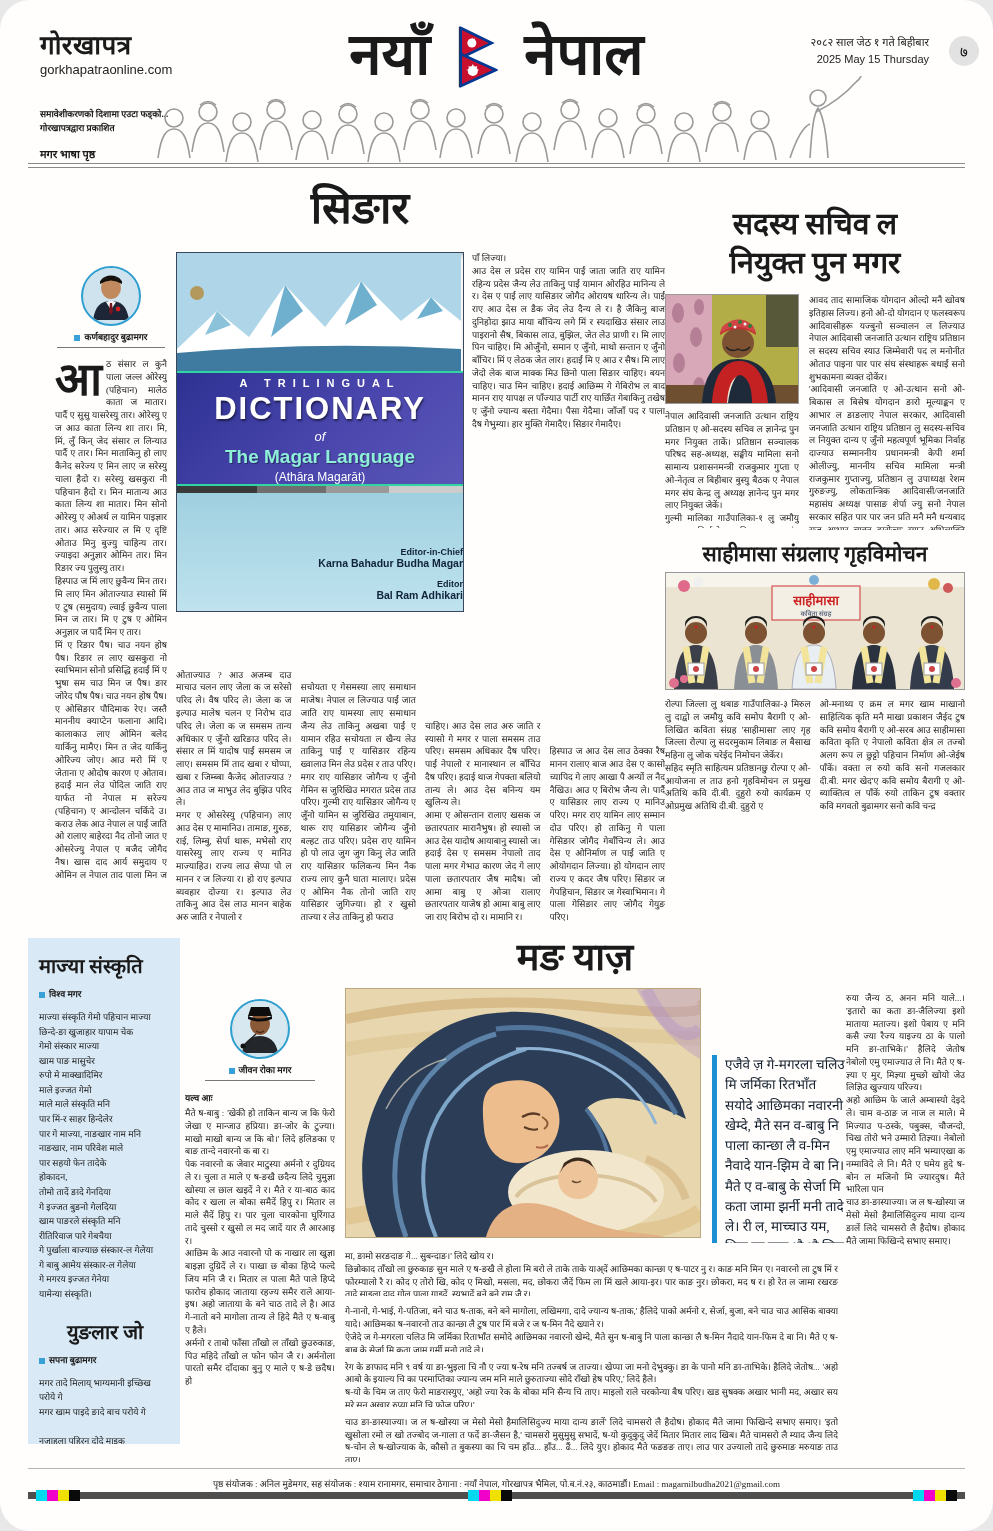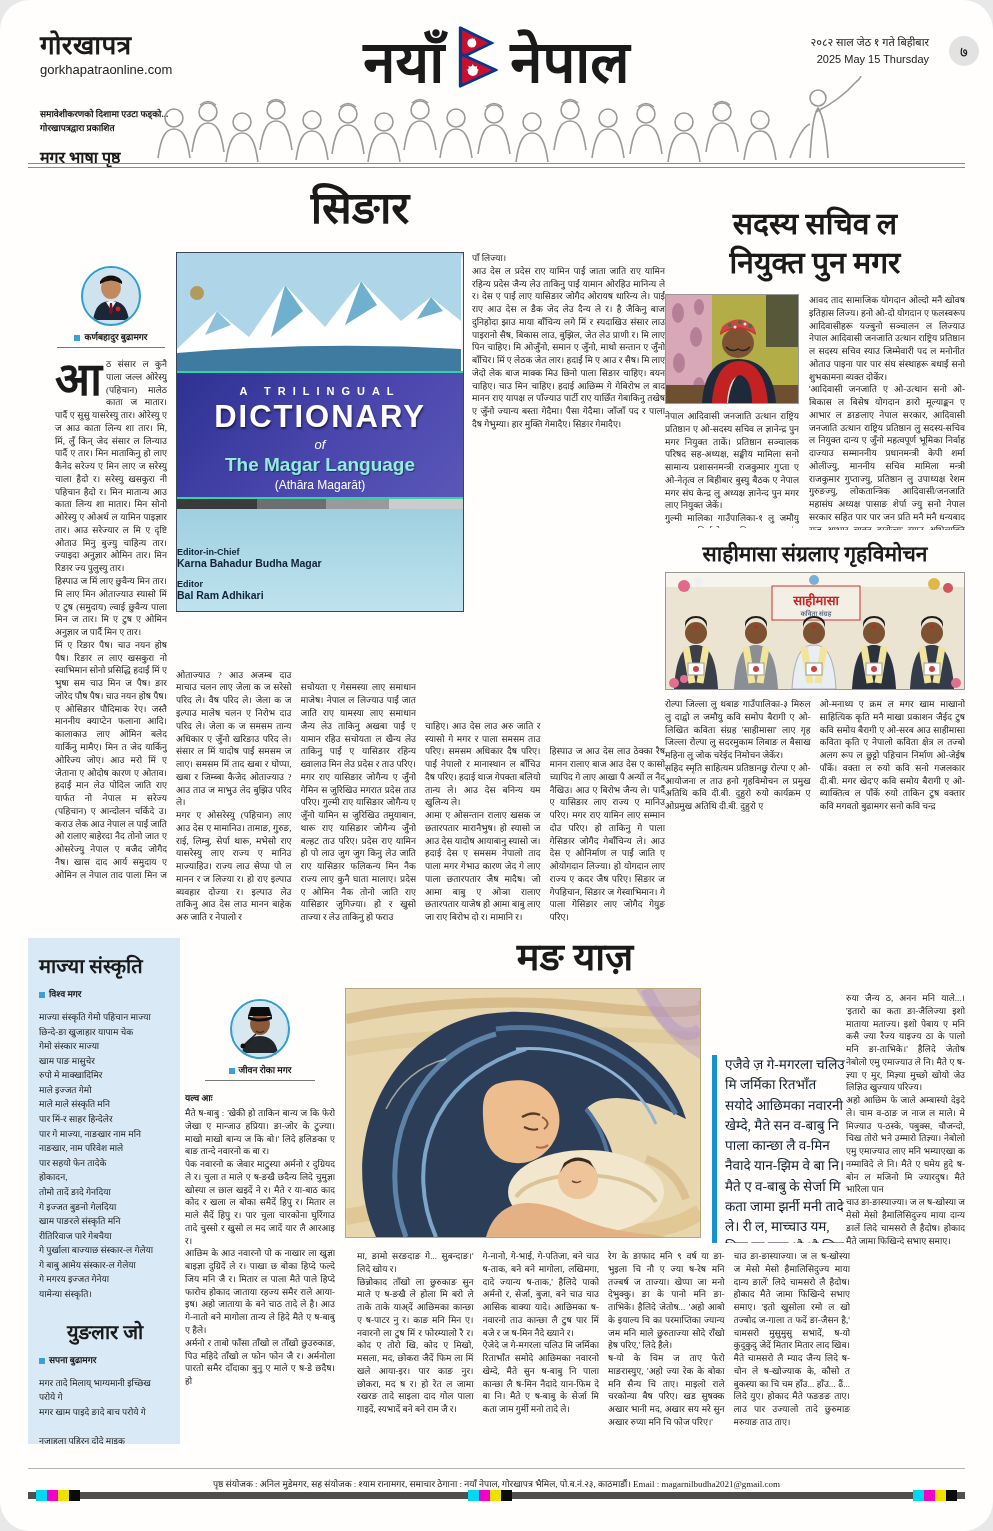--- a/index.html
+++ b/index.html
@@ -5,22 +5,22 @@
   html,body{margin:0;padding:0;background:#e8e8e8;}
   .page{position:relative;width:993px;height:1531px;margin:0 auto;background:#fffefd;overflow:hidden;
         font-family:"Liberation Serif","DejaVu Serif",serif;color:#1a1a1a;border-radius:30px;}
   .abs{position:absolute;}
   .jtext{font-size:9px;line-height:1.42;text-align:justify;overflow:hidden;}
   .prelines{white-space:pre-line;}
   
   .brand-name{font-size:26px;font-weight:bold;letter-spacing:.5px;}
   .brand-url{font-size:13px;font-family:"Liberation Sans","DejaVu Sans",sans-serif;color:#222;}
   .tagline{font-size:9px;font-weight:bold;line-height:1.5;}
-  .page-label{font-size:16px;font-weight:bold;}
-  .masthead{left:50%;top:26px;transform:translateX(-50%);display:flex;align-items:flex-end;gap:12px;}
+  .page-label{font-size:11px;font-weight:bold;}
+  .masthead{left:50%;top:26px;transform:translateX(-50%);display:flex;align-items:flex-start;gap:26px;}
   .masthead-word{font-size:58px;font-weight:bold;line-height:1;}
   .date-block{right:64px;top:34px;text-align:right;font-size:11px;line-height:1.55;}
   .date-en{font-family:"Liberation Sans","DejaVu Sans",sans-serif;}
   .page-circle{right:14px;top:36px;width:30px;height:30px;border-radius:50%;background:#e2e2e2;
                display:flex;align-items:center;justify-content:center;font-size:15px;}
   .header-rule{left:28px;right:28px;top:163px;height:3px;border-top:1px solid #8a8a8a;border-bottom:1px solid #8a8a8a;}
   
   .headline-xl{font-size:44px;font-weight:bold;text-align:center;line-height:1.05;}
   .headline-lg{font-size:30px;font-weight:bold;text-align:center;line-height:1.3;}
   .headline-md{font-size:21px;font-weight:bold;text-align:center;line-height:1.2;}
@@ -30,29 +30,29 @@
   .bullet{display:inline-block;width:6px;height:6px;background:#3aa0d8;margin-right:4px;vertical-align:middle;}
   .dropcap{float:left;font-size:46px;line-height:.85;margin:2px 4px 0 0;font-weight:bold;}
   .colflex{display:flex;gap:9px;}
   .colflex>div{flex:1;overflow:hidden;}
   
   .bookcover{width:286px;height:358px;border:1px solid #39475a;box-shadow:inset 4px 0 6px rgba(20,20,40,.55);
              display:flex;flex-direction:column;font-family:"Liberation Sans","DejaVu Sans",sans-serif;}
   .bc-photo{height:118px;}
   .bc-tealline{height:3px;background:#2fd6a3;}
   .bc-main{height:150px;background:linear-gradient(135deg,#2e3192 0%,#4a46ad 55%,#5a57b8 100%);
-           color:#fff;text-align:center;padding-top:12px;}
+           color:#fff;text-align:center;padding-top:4px;}
   .bc-kicker{font-size:11px;font-weight:bold;letter-spacing:7px;}
   .bc-title{font-size:31px;font-weight:bold;letter-spacing:2px;text-shadow:1px 2px 2px rgba(0,0,0,.5);margin-top:2px;}
   .bc-of{font-size:13px;font-style:italic;margin-top:2px;}
   .bc-sub{font-size:19px;font-weight:bold;color:#8ef0d8;margin-top:2px;text-shadow:1px 1px 1px rgba(0,0,0,.4);}
   .bc-ed{font-size:12px;margin-top:2px;}
   .bc-stripe{height:13px;border-top:2px solid #2fd6a3;
              background:linear-gradient(90deg,#3a3a3a 0 28%,#6e6e6e 28% 52%,#9a9a9a 52% 74%,#cccccc 74% 100%);}
-  .bc-bottom{flex:1;background:linear-gradient(#9fd0e0,#bfe2ee);text-align:left;color:#10233a;padding-top:38px;}
+  .bc-bottom{flex:1;background:linear-gradient(#9fd0e0,#bfe2ee);text-align:right;color:#10233a;padding-top:54px;}
   .bc-label{font-size:9px;font-weight:bold;}
   .bc-name{font-size:10.5px;font-weight:bold;margin-bottom:10px;}
   
   .sidebar{left:28px;top:938px;width:152px;height:506px;background:#d9eaf6;padding:14px 11px;box-sizing:border-box;overflow:hidden;}
   .poem-title{font-size:20px;font-weight:bold;margin-bottom:8px;}
   .poem-author{font-size:9px;font-weight:bold;margin-bottom:10px;}
   .poem-body{font-size:9px;line-height:1.62;}
   
   .pullquote{border-left:5px solid #1a8fd1;padding-left:8px;font-size:13.5px;line-height:1.5;color:#15202e;overflow:hidden;}
   
@@ -428,21 +428,21 @@
       <path d="M300,170 q30,10 40,40" stroke="#caa26a" stroke-width="8" fill="none" opacity="0.4"></path>
     </svg>
   </div>
 
   <div class="abs pullquote" style="left:712px;top:1055px;width:122px;height:188px;">एजैवे ज़ गे-मगरला चलिउ मि जर्मिका रितभाँत सयोदे आछिमका नवारनी खेम्दे, मैते सन व-बाबु नि पाला कान्छा लै व-मिन नैवादे यान-झिम वे बा नि। मैते ए व-बाबु के सेर्जा मि कता जामा झर्नी मनी तादे ले। री ल, माच्चाउ यम, धिख तर याल धौ धौ झिम क तादे ऐस्याँ नि।</div>
 
   <div class="abs jtext prelines" style="left:846px;top:992px;width:119px;height:470px;">रुया जैन्य ठ, अनन मनि याले...। 'इतारो का कता ङा-जैलिज्या इशो माताया मताज्य। इशो पेबाय ए मनि कसै ज्या रैज्य याइज्य ठा के पालो मनि ङा-ताभिके।' हैलिदे जेतोष नेबोलो एमु एमाज्याउ ले नि। मैते ए ष-ज्ञ्या ए मुर, मिज्ञ्या मुच्छो खोयो जेउ लिज्ञिउ खुज्याय परिज्य।
 अहो आछिम फे जाले अम्बास्यो देइदे ले। चाम व-ठाङ ज नाज ल माले। मे मिज्याउ प-ठस्के, पबुक्स, चौजन्दो, चिख तोरो भने उम्मारो तिज्ञ्या। नेबोलो एमु एमाज्याउ लाए मनि भम्याएखा क नम्माविदे ले नि। मैते ए घमेय हुदे ष-बोन ल मजिनो मि ज्यारदुष। मैते भारिला पान
 चाउ ङा-ङास्याज्या। ज ल ष-खोस्या ज मेसो मेसो हैमालिसिदुज्य माया दान्य ङालें लिदे चामसरो लै हैदोष। होकाद मैते जामा फिखिन्दे सभाए समाए।</div>
 
-  <div class="abs colflex" style="left:357px;top:1250px;width:493px;height:212px;">
+  <div class="abs colflex" style="left:345px;top:1250px;width:493px;height:212px;flex-direction:column;">
     <div class="jtext prelines">मा, ङामो सरङदाङ गे... सुबन्दाङ।' लिदे खोय र।
 छिन्नोकाद ताँखो ला छुरुकाङ सुन माले ए ष-ङखै ले होला मि बरो ले ताके ताके याअ्दें आछिमका कान्छा ए ष-पाटर नु र। काङ मनि मिन ए। नवारनो ला टुष मिं र फोरम्यालो रै र। कोद ए तोरो खि, कोद ए मिखो, मसला, मद, छोकरा जैदें फिम ला मिं खले आया-इर। पार काङ नुर। छोकरा, मद ष र। हो रेत ल जामा रखरङ तादे साइला दाद गोल पाला गाइदें, स्यभादें बने बने राम जै र।</div>
     <div class="jtext prelines">गे-नानो, गे-भाई, गे-पतिजा, बने चाउ ष-ताक, बने बने मागोला, लखिमगा, दादे ज्यान्य ष-ताक,' हैलिदे पाको अर्मनो र, सेर्जा, बुजा, बने चाउ चाउ आसिक बाक्या यादे। आछिमका ष-नवारनो ताउ कान्छा लै टुष पार मिं बजे र ज ष-मिन नैदे ख्याने र।
 ऐजेदे ज गे-मगरला चलिउ मि जर्मिका रिताभाँत समोदे आछिमका नवारनो खेम्दे, मैते सुन ष-बाबु नि पाला कान्छा लै ष-मिन नैदादे यान-फिम दे बा नि। मैते ए ष-बाबु के सेर्जा मि कता जाम गुर्मी मनो तादे ले।</div>
     <div class="jtext prelines">रेग के ङाफाद मनि ९ वर्ष या ङा-भुइला चि नौ ए ज्या ष-रेष मनि तज्बर्ष ज ताज्या। खेप्पा जा मनो देभुक्कु। ङा के पानो मनि ङा-ताभिके। हैलिदे जेतोष... 'अहो आबो के इयाल्य चि का परमाप्तिका ज्यान्य जम मनि माले छुरुताज्या सोदे राँखो हेष परिए,' लिदे हैले।
 ष-यो के चिम ज ताए फेरो माङरास्युए, 'अहो ज्या रेक के बोका मनि सैन्य चि ताए। माइलो राले चरकोन्या बैष परिए। खड सुषक्क अखार भानी मद, अखार सय मरे सुन अखार रुप्या मनि चि फोज परिए।'</div>
     <div class="jtext prelines">चाउ ङा-ङास्याज्या। ज ल ष-खोस्या ज मेसो मेसो हैमालिसिदुज्य माया दान्य ङालें' लिदे चामसरो लै हैदोष। होकाद मैते जामा फिखिन्दे सभाए समाए। 'इतो खुसोला रमो ल खो तज्बोद ज-गाला त फदें ङा-जैसन है,' चामसरो मुसुमुसु सभादें, ष-यो कुदुकुदु जेदें मितार मितार लाद खिब। मैते चामसरो लै म्याद जैन्य लिदे ष-चोन ले ष-खोज्याक के, कौसो त बुकस्या का चि चम हाँउ... हाँउ... ढैं... लिदे युए। होकाद मैते फङङङ ताए। लाउ पार उज्यालो तादे छुरुमाङ मरुयाङ ताउ ताए।</div>
   </div>
 
   <div class="abs footer-rule"></div>

